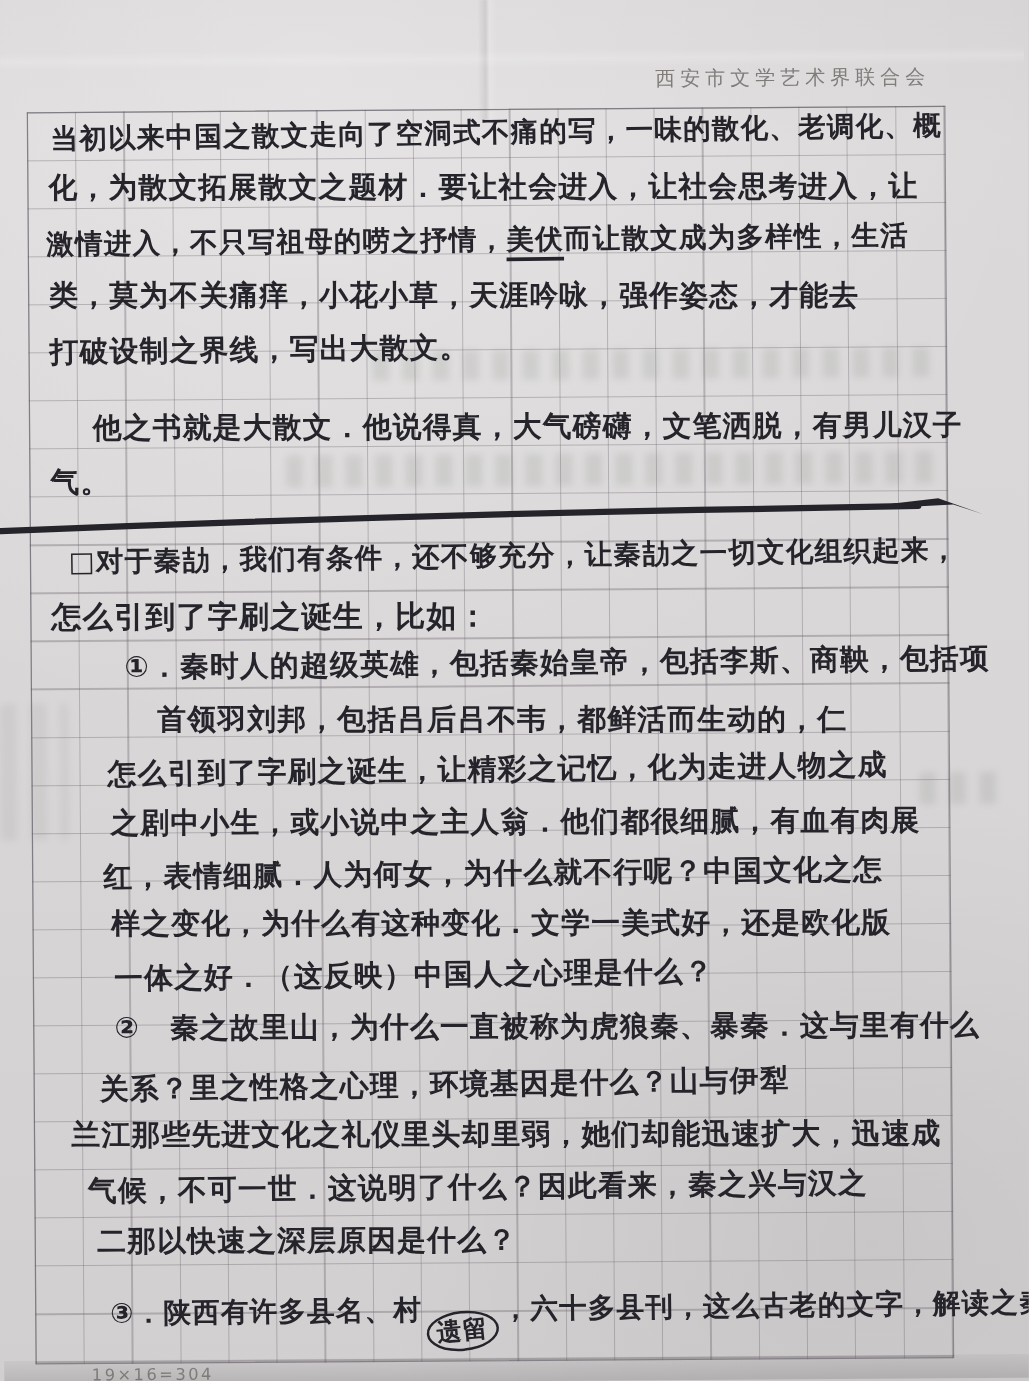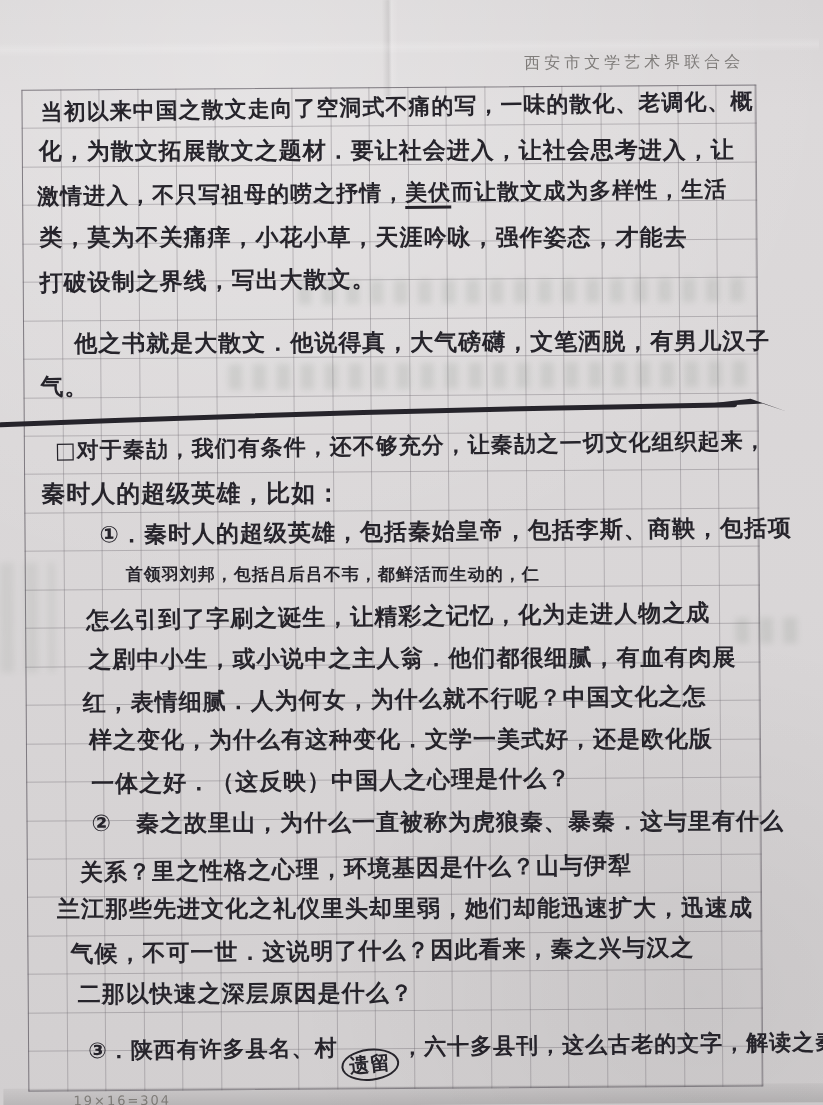--- a/index.html
+++ b/index.html
@@ -74,23 +74,23 @@
 
   <div id="lines-layer">
       <div class="hand-line" style="left: 44px; top: 95px; font-size: 22px; transform: rotate(-0.5deg);">当初以来中国之散文走向了空洞式不痛的写，一味的散化、老调化、概</div>
       <div class="hand-line" style="left: 42px; top: 138px; font-size: 23px; transform: rotate(0.3deg);">化，为散文拓展散文之题材．要让社会进入，让社会思考进入，让</div>
       <div class="hand-line" style="left: 40px; top: 181px; font-size: 22px; transform: rotate(-0.2deg);"><span>激情进入，不只写祖母的唠之抒情，</span><span class="underline">美伏</span><span>而让散文成为多样性，生活</span></div>
       <div class="hand-line" style="left: 42px; top: 225px; font-size: 23px; transform: rotate(0.4deg);">类，莫为不关痛痒，小花小草，天涯吟咏，强作姿态，才能去</div>
       <div class="hand-line" style="left: 42px; top: 267px; font-size: 23px; transform: rotate(-0.3deg);">打破设制之界线，写出大散文。</div>
       <div class="hand-line" style="left: 76px; top: 330px; font-size: 23px; transform: rotate(0.2deg);">他之书就是大散文．他说得真，大气磅礴，文笔洒脱，有男儿汉子</div>
       <div class="hand-line" style="left: 42px; top: 372px; font-size: 23px; transform: rotate(0deg);">气。</div>
       <div class="hand-line" style="left: 56px; top: 434px; font-size: 22px; transform: rotate(-0.4deg);">□对于秦劼，我们有条件，还不够充分，让秦劼之一切文化组织起来，</div>
-      <div class="hand-line" style="left: 42px; top: 479px; font-size: 24px; transform: rotate(0.3deg);">秦时人的超级英雄，比如：</div>
+      <div class="hand-line" style="left: 42px; top: 479px; font-size: 24px; transform: rotate(0.3deg);">怎么引到了字刷之诞生，比如：</div>
       <div class="hand-line" style="left: 100px; top: 519px; font-size: 23px; transform: rotate(-0.2deg);">①．秦时人的超级英雄，包括秦始皇帝，包括李斯、商鞅，包括项</div>
-      <div class="hand-line" style="left: 126px; top: 564px; font-size: 17px; transform: rotate(0.4deg);">首领羽刘邦，包括吕后吕不韦，都鲜活而生动的，仁</div>
+      <div class="hand-line" style="left: 126px; top: 564px; font-size: 23px; transform: rotate(0.4deg);">首领羽刘邦，包括吕后吕不韦，都鲜活而生动的，仁</div>
       <div class="hand-line" style="left: 86px; top: 604px; font-size: 23px; transform: rotate(-0.3deg);">怎么引到了字刷之诞生，让精彩之记忆，化为走进人物之成</div>
       <div class="hand-line" style="left: 88px; top: 646px; font-size: 23px; transform: rotate(0.2deg);">之剧中小生，或小说中之主人翁．他们都很细腻，有血有肉展</div>
       <div class="hand-line" style="left: 82px; top: 687px; font-size: 23px; transform: rotate(-0.2deg);">红，表情细腻．人为何女，为什么就不行呢？中国文化之怎</div>
       <div class="hand-line" style="left: 88px; top: 727px; font-size: 23px; transform: rotate(0.3deg);">样之变化，为什么有这种变化．文学一美式好，还是欧化版</div>
       <div class="hand-line" style="left: 90px; top: 768px; font-size: 23px; transform: rotate(-0.3deg);">一体之好．（这反映）中国人之心理是什么？</div>
       <div class="hand-line" style="left: 90px; top: 810px; font-size: 23px; transform: rotate(0.2deg);">②　秦之故里山，为什么一直被称为虎狼秦、暴秦．这与里有什么</div>
       <div class="hand-line" style="left: 78px; top: 856px; font-size: 23px; transform: rotate(-0.4deg);">关系？里之性格之心理，环境基因是什么？山与伊犁</div>
       <div class="hand-line" style="left: 55px; top: 896px; font-size: 23px; transform: rotate(0.3deg);">兰江那些先进文化之礼仪里头却里弱，她们却能迅速扩大，迅速成</div>
       <div class="hand-line" style="left: 68px; top: 938px; font-size: 23px; transform: rotate(-0.2deg);">气候，不可一世．这说明了什么？因此看来，秦之兴与汉之</div>
       <div class="hand-line" style="left: 75px; top: 980px; font-size: 23px; transform: rotate(0.2deg);">二那以快速之深层原因是什么？</div>

